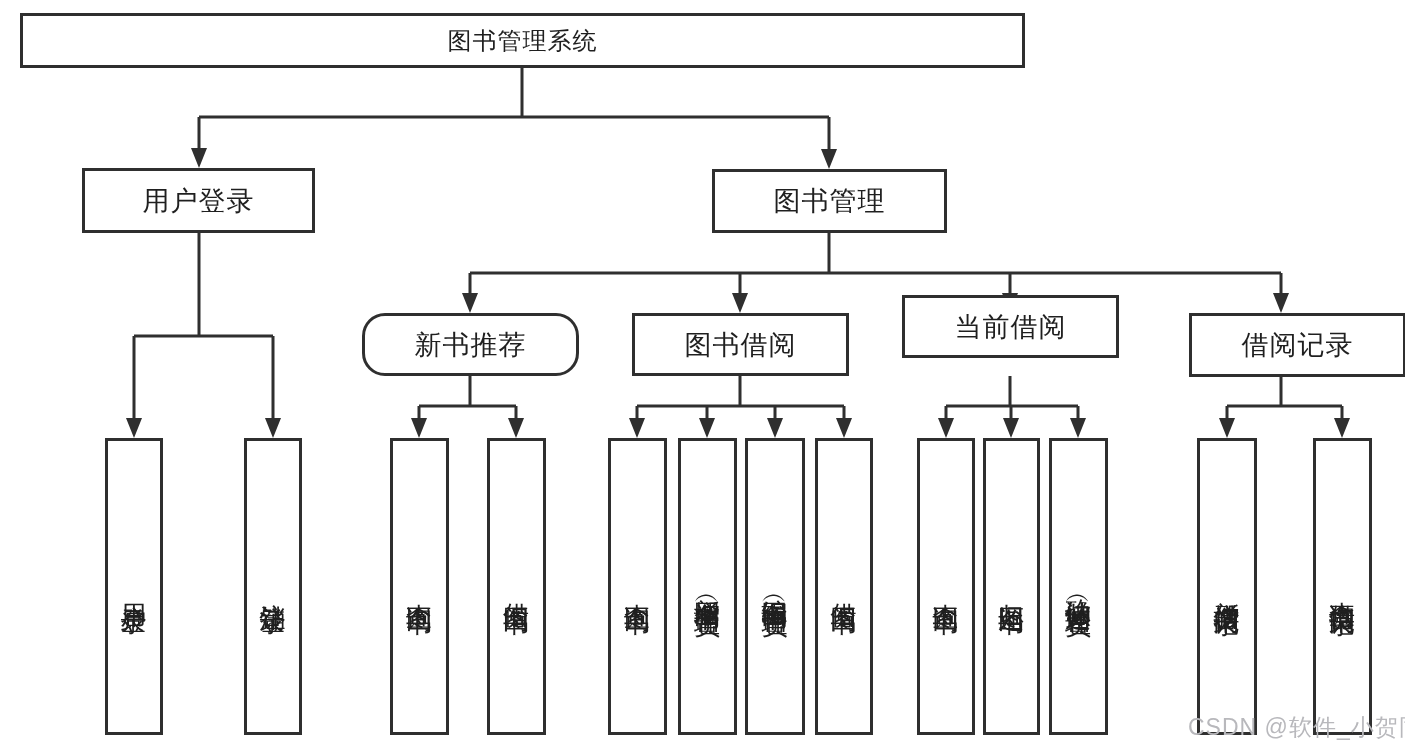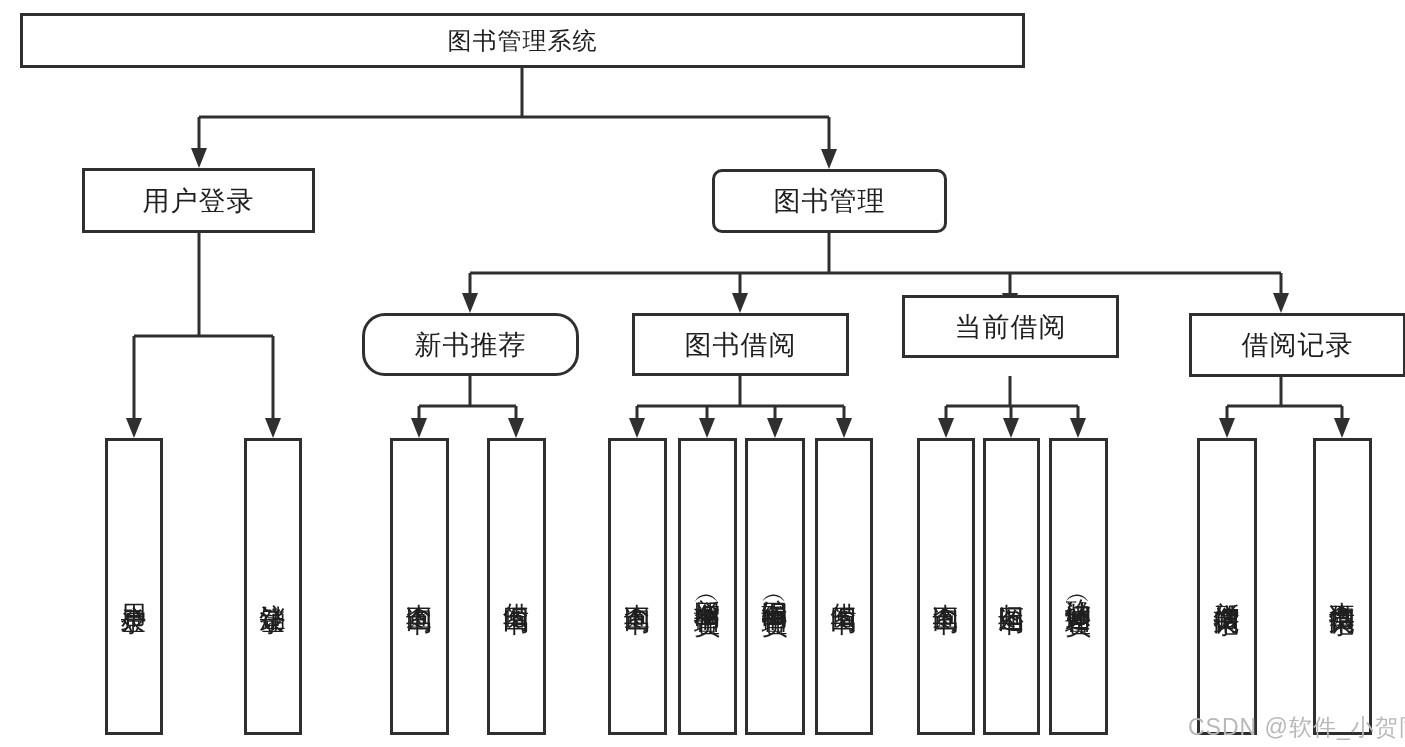--- a/index.html
+++ b/index.html
@@ -108,21 +108,21 @@
     <g>
       <path d="M1281 376 L1281 406 M1227 406 L1342 406 M1227 406 L1227 420 M1342 406 L1342 420"></path>
       <polygon points="1219,418 1235,418 1227,438"></polygon>
       <polygon points="1334,418 1350,418 1342,438"></polygon>
     </g>
   </svg>
 
   <div class="hbox root" style="left:20px;top:13px;width:1005px;height:55px;">图书管理系统</div>
 
   <div class="hbox" style="left:82px;top:168px;width:233px;height:65px;">用户登录</div>
-  <div class="hbox" style="left:712px;top:169px;width:235px;height:64px;border-radius:10px;">图书管理</div>
+  <div class="hbox" style="left:712px;top:169px;width:235px;height:64px;">图书管理</div>
 
   <div class="hbox" style="left:362px;top:313px;width:217px;height:63px;border-radius:23px;">新书推荐</div>
   <div class="hbox" style="left:632px;top:313px;width:217px;height:63px;">图书借阅</div>
   <div class="hbox" style="left:902px;top:295px;width:217px;height:63px;">当前借阅</div>
   <div class="hbox" style="left:1173px;top:313px;width:217px;height:64px;margin-left:16px;">借阅记录</div>
 
   <div class="vbox" style="left:105px;width:58px;">
     <span class="vtext">用户登录</span>
   </div>
   <div class="vbox" style="left:244px;width:58px;">

